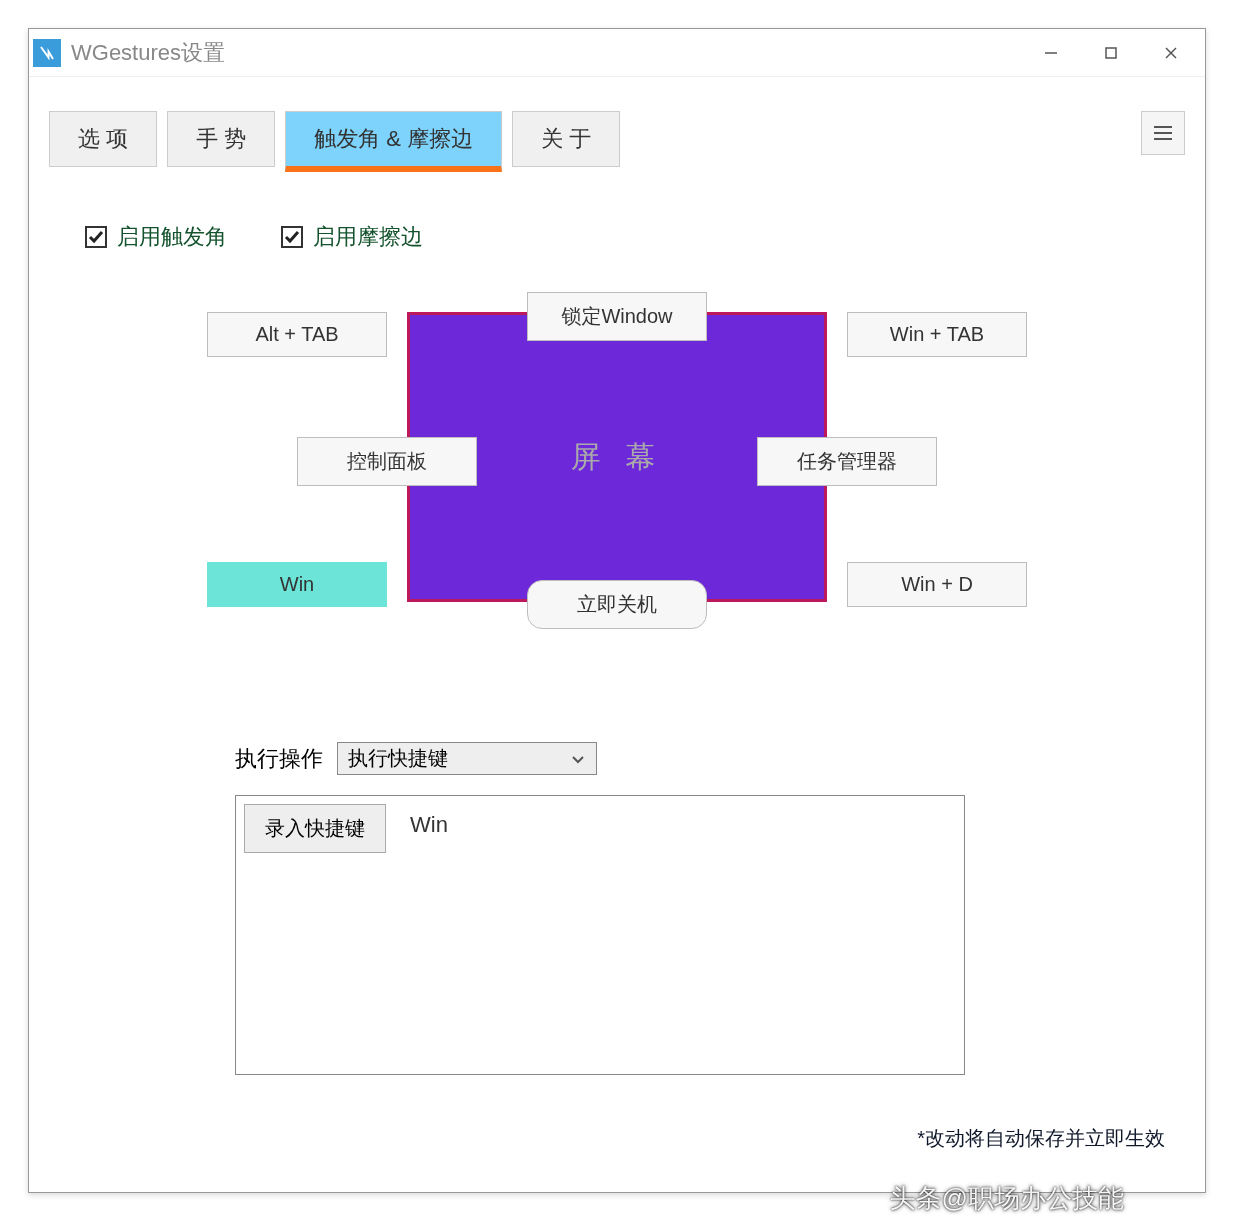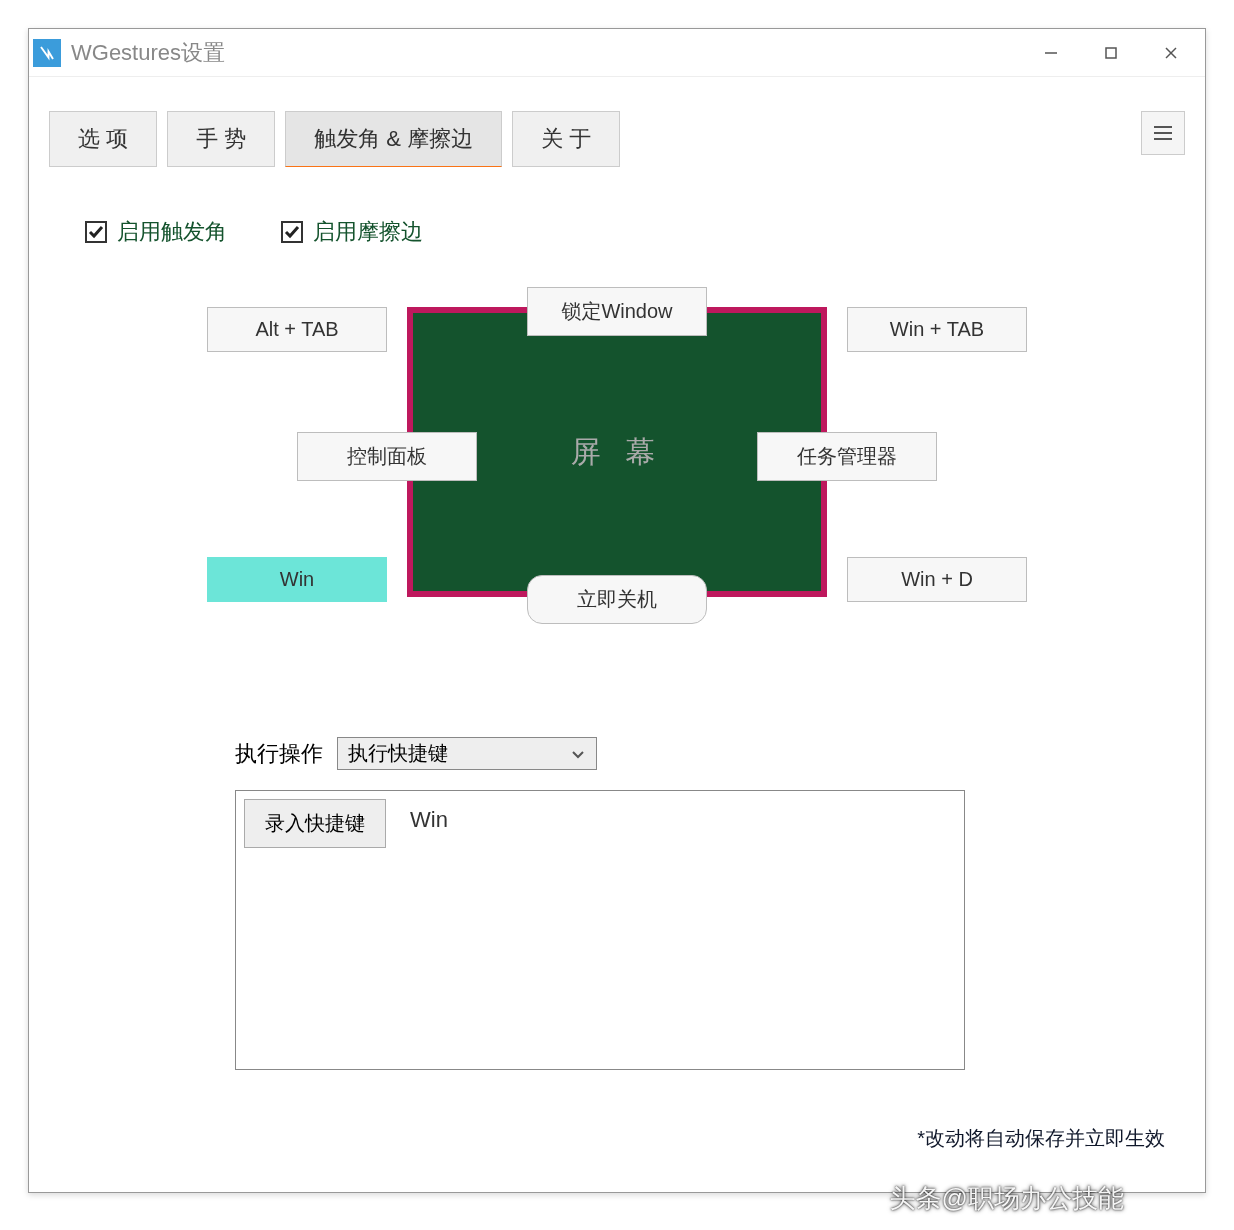--- a/index.html
+++ b/index.html
@@ -72,22 +72,22 @@
   padding: 12px 28px;
   font-size: 22px;
   color: #333;
   background: #f0f0f0;
   border: 1px solid #ccc;
   cursor: pointer;
   margin-right: 10px;
   position: relative;
 }
 .tab.active {
-  background: #e5e5e5;
-  border-bottom: 1px solid #f97316;
+  background: #7dd3fc;
+  border-bottom: 6px solid #f97316;
   z-index: 2;
 }
 .hamburger {
   margin-left: auto;
   width: 44px;
   height: 44px;
   border: 1px solid #ccc;
   background: #f5f5f5;
   display: flex;
   align-items: center;
@@ -125,22 +125,22 @@
   width: 940px;
   height: 360px;
   margin: 0 auto 80px auto;
 }
 .screen-rect {
   position: absolute;
   left: 260px;
   top: 10px;
   width: 420px;
   height: 290px;
-  background: #14532d;
-  border: 6px solid #be185d;
+  background: #6d28d9;
+  border: 3px solid #be185d;
   display: flex;
   align-items: center;
   justify-content: center;
   color: #aaa;
   font-size: 30px;
   letter-spacing: 8px;
 }
 .action-btn {
   position: absolute;
   padding: 10px 0;

